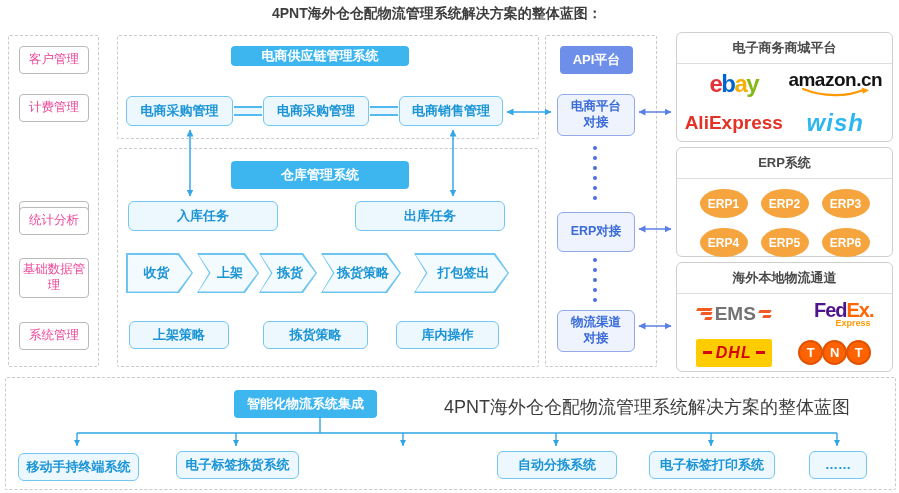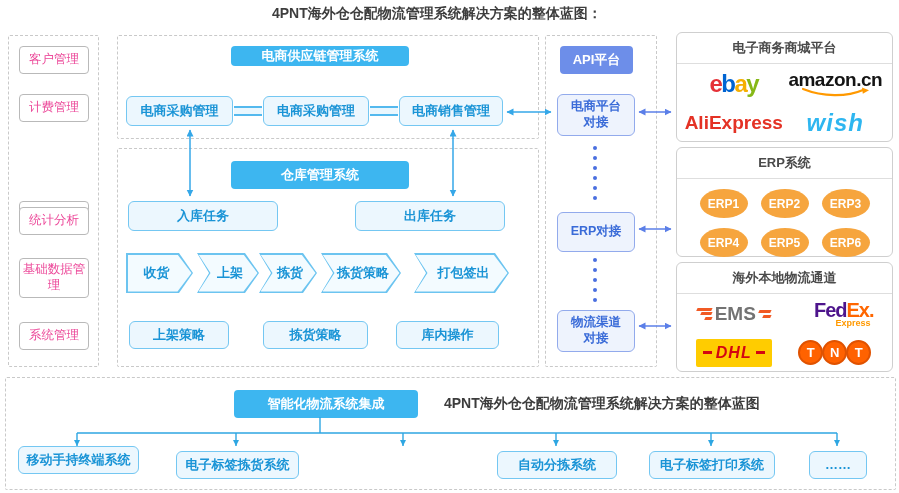--- a/index.html
+++ b/index.html
@@ -50,21 +50,21 @@
   .fed{color:#4d148c;font-weight:900;font-size:20px;letter-spacing:-1px;margin-left:17px;}
   .fex{color:#ff6600;font-weight:900;font-size:20px;letter-spacing:-1px;}
   .fsub{color:#ff9900;font-size:9px;font-weight:bold;text-align:right;margin-top:-1px;padding-right:3px;}
   .dhl{background:#ffcc00;padding:5px 7px;display:flex;align-items:center;gap:4px;border-radius:2px;}
   .dhl .txt{color:#d40511;font-weight:900;font-style:italic;font-size:16px;letter-spacing:1px;}
   .dhl i{display:block;width:9px;height:3px;background:#d40511;}
   .tnt{display:flex;}
   .tnt-c{width:25px;height:25px;border-radius:50%;background:#ff6200;border:2px solid #e05200;
         color:#fff;font-weight:900;font-size:13px;display:flex;align-items:center;justify-content:center;
         margin-left:-1px;box-sizing:border-box;}
-  .caption{position:absolute;font-size:14px;font-weight:bold;color:#3c3c3c;white-space:nowrap;}
+  .caption{position:absolute;font-size:18px;font-weight:normal;color:#3c3c3c;white-space:nowrap;}
   .overlay{position:absolute;left:0;top:0;pointer-events:none;}
 </style>
 </head>
 <body>
 
 <div class="canvas">
 
   <div class="title">4PNT海外仓仓配物流管理系统解决方案的整体蓝图：</div>
 
   <div class="panel" id="left-panel" style="left:8px;top:35px;width:89px;height:330px;">
@@ -188,23 +188,23 @@
       </div>
       <div class="logo-cell tnt" id="tnt-logo">
           <div class="tnt-c">T</div>
           <div class="tnt-c">N</div>
           <div class="tnt-c">T</div>
         </div>
     </div>
   </div>
 
   <div class="panel" id="bottom-panel" style="left:5px;top:377px;width:889px;height:111px;">
-    <div class="hdr" style="left:228px;top:12px;width:184px;height:28px;">智能化物流系统集成</div>
+    <div class="hdr" style="left:228px;top:12px;width:143px;height:28px;">智能化物流系统集成</div>
     <div class="caption" style="left:438px;top:17px;">4PNT海外仓仓配物流管理系统解决方案的整体蓝图</div>
-  <div class="cbox" style="left: 12px; top: 68px; width: 121px; height: 28px;">移动手持终端系统</div>
+  <div class="cbox" style="left: 12px; top: 75px; width: 121px; height: 28px;">移动手持终端系统</div>
       <div class="cbox" style="left: 170px; top: 73px; width: 123px; height: 28px;">电子标签拣货系统</div>
       <div class="cbox" style="left: 491px; top: 73px; width: 120px; height: 28px;">自动分拣系统</div>
       <div class="cbox" style="left: 643px; top: 73px; width: 126px; height: 28px;">电子标签打印系统</div>
       <div class="cbox" style="left: 803px; top: 73px; width: 58px; height: 28px;">……</div>
     </div>
 
   <svg class="overlay" width="899" height="493" viewBox="0 0 899 493">
     <defs>
       <marker id="mC" markerUnits="userSpaceOnUse" markerWidth="10" markerHeight="10" refX="6.5" refY="3.5" orient="auto-start-reverse">
         <path d="M0,0L7,3.5L0,7Z" fill="#35a7e8"></path>

